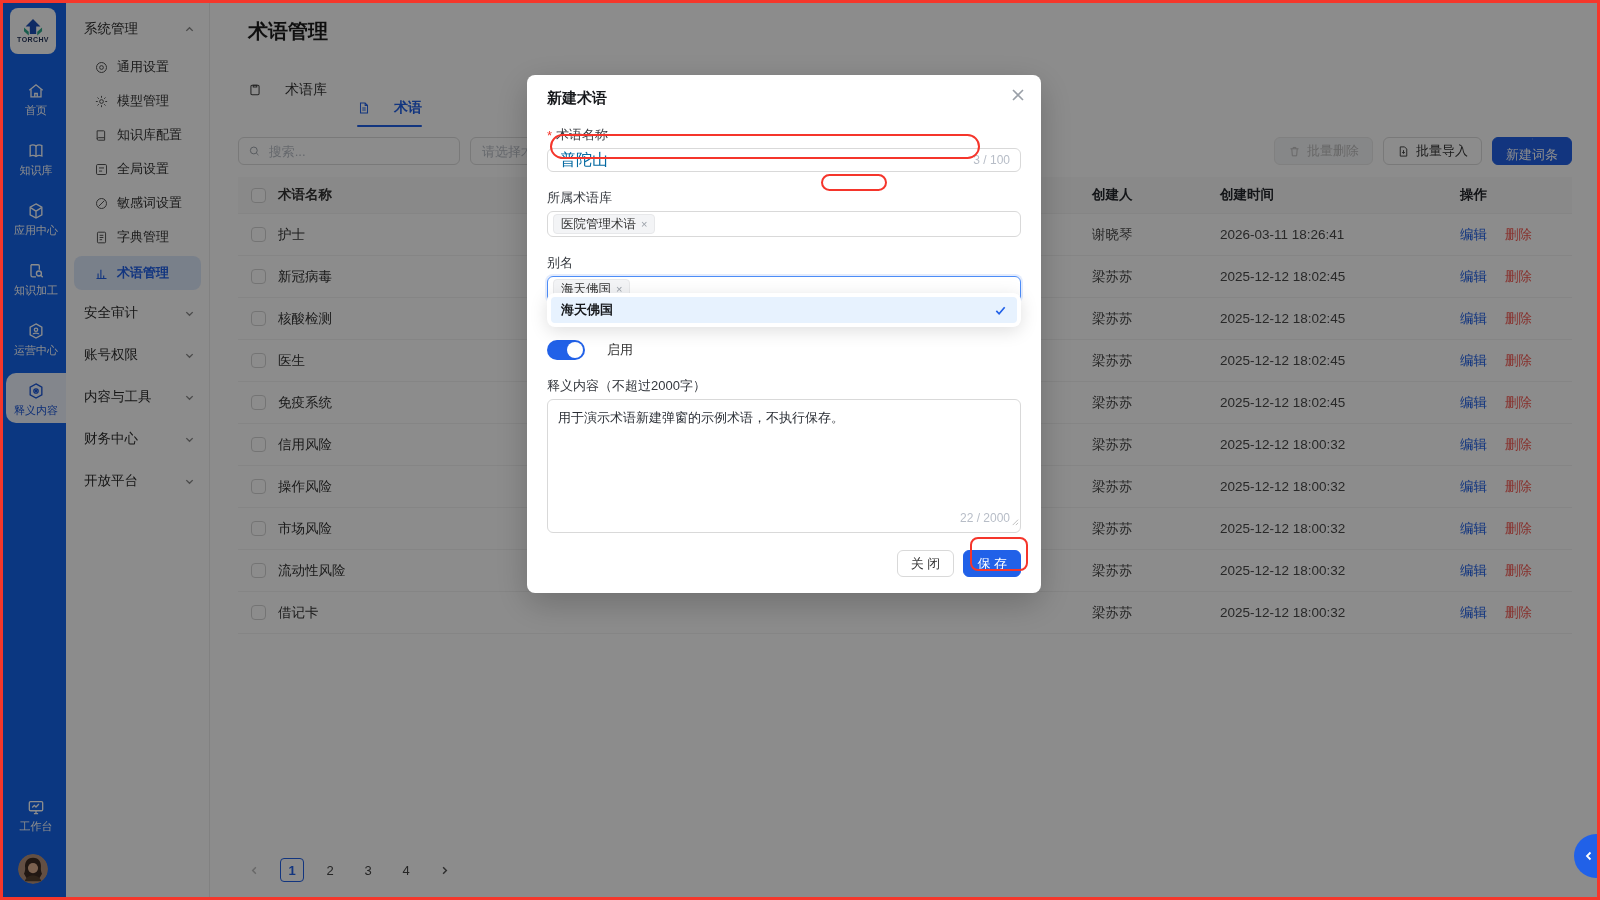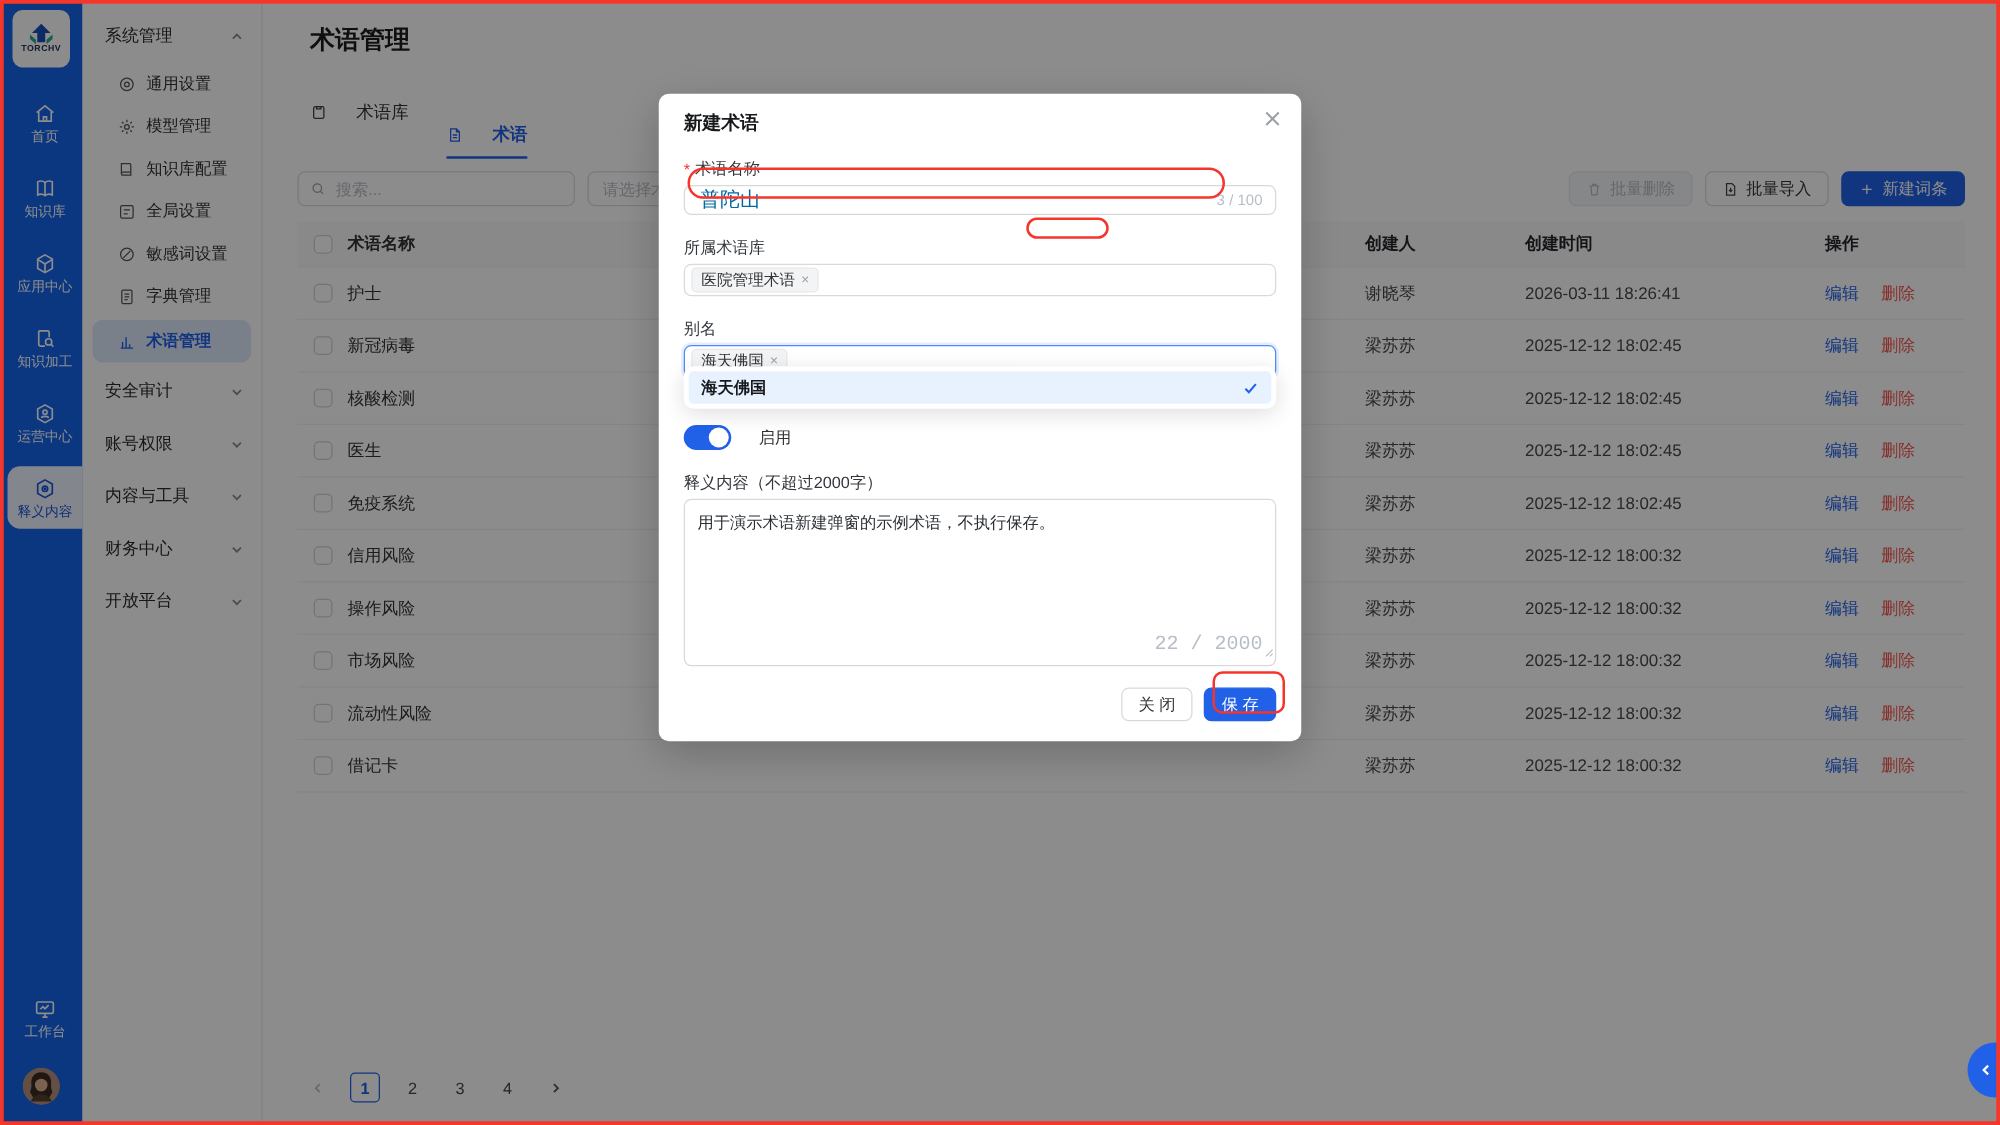--- a/index.html
+++ b/index.html
@@ -43,21 +43,21 @@
   .inputbox { height:28px; border:1px solid #dcdcdc; border-radius:6px; background:#fff;
     display:flex; align-items:center; gap:6px; padding:0 9px; }
   .inputbox input { border:none; outline:none; font-size:13px; width:100%; color:#333; background:transparent; }
   ::placeholder { color:#b9bec6; }
   .search { width:222px; }
   .select2 { width:210px; margin-left:10px; }
   .btns { margin-left:auto; display:flex; gap:10px; }
   .btn { height:28px; border-radius:6px; display:flex; align-items:center; gap:6px; padding:0 13px;
     font-size:13px; border:1px solid #dcdcdc; background:#fff; color:#333; cursor:pointer; }
   .btn.disabled { background:#f5f6f8; color:#bcbcbc; border-color:#e9e9e9; }
-  .btn.primary { background:#2161e8; border-color:#2161e8; color:#fff; }
+  .btn.primary { background:#2161e8; border-color:#2161e8; color:#fff;flex-direction:column; }
 
   .table { margin-top:12px; }
   .tr { display:flex; align-items:center; height:42px; border-bottom:1px solid #f2f2f2;
     font-size:13.5px; color:#4a4a4a; }
   .tr.head { height:37px; background:#fafafa; font-weight:bold; color:#24272c; }
   .td.cb { width:40px; display:flex; justify-content:center; }
   .checkbox { width:15px; height:15px; border:1px solid #d4d4d4; border-radius:4px; background:#fff; cursor:pointer; }
   .td.name { flex:1; color:#333; }
   .td.creator { width:128px; }
   .td.time { width:240px; }
@@ -92,21 +92,21 @@
   .dropdown { position:absolute; left:20px; right:20px; top:218px; background:#fff; border-radius:8px;
     box-shadow:0 4px 18px rgba(0,0,0,.13); padding:4px; z-index:3; }
   .option { height:26px; background:#e7f2fe; border-radius:4px; display:flex; align-items:center;
     justify-content:space-between; padding:0 10px; font-size:13px; font-weight:bold; color:#17191c; cursor:pointer; }
   .switch-row { display:flex; align-items:center; gap:22px; margin-top:38px; height:20px; }
   .switch { width:38px; height:20px; border-radius:10px; background:#2161e8; position:relative; cursor:pointer; }
   .switch .knob { position:absolute; top:2px; right:2px; width:16px; height:16px; border-radius:50%; background:#fff; }
   .switch-lbl { font-size:13px; color:#333; }
   .m-textarea { margin-top:5px; height:134px; border:1px solid #d9d9d9; border-radius:6px;
     padding:8px 10px; font-size:13px; color:#2b2f36; position:relative; line-height:1.5; }
-  .ta-count { position:absolute; right:10px; bottom:5px; color:#b7bdc7; font-size:16px;font-family:Liberation Mono, monospace; }
+  .ta-count { position:absolute; right:10px; bottom:5px; color:#b7bdc7; font-size:12px; }
   .ta-resize { position:absolute; right:1px; bottom:1px; }
   .m-footer { display:flex; justify-content:flex-end; gap:9px; margin-top:17px; }
   .mbtn { height:27px; padding:0 13px; border-radius:6px; font-size:13px; display:flex; align-items:center;
     cursor:pointer; border:1px solid #d9d9d9; background:#fff; color:#333; }
   .mbtn.primary { background:#2161e8; border-color:#2161e8; color:#fff; }
 
   
   .anno { position:absolute; border:2px solid #f5352b; pointer-events:none; z-index:5; }
   .anno.name-oval { left:23px; top:59px; width:430px; height:25px; border-radius:13px; }
   .anno.lib-oval { left:294px; top:99px; width:66px; height:17px; border-radius:9px; }

